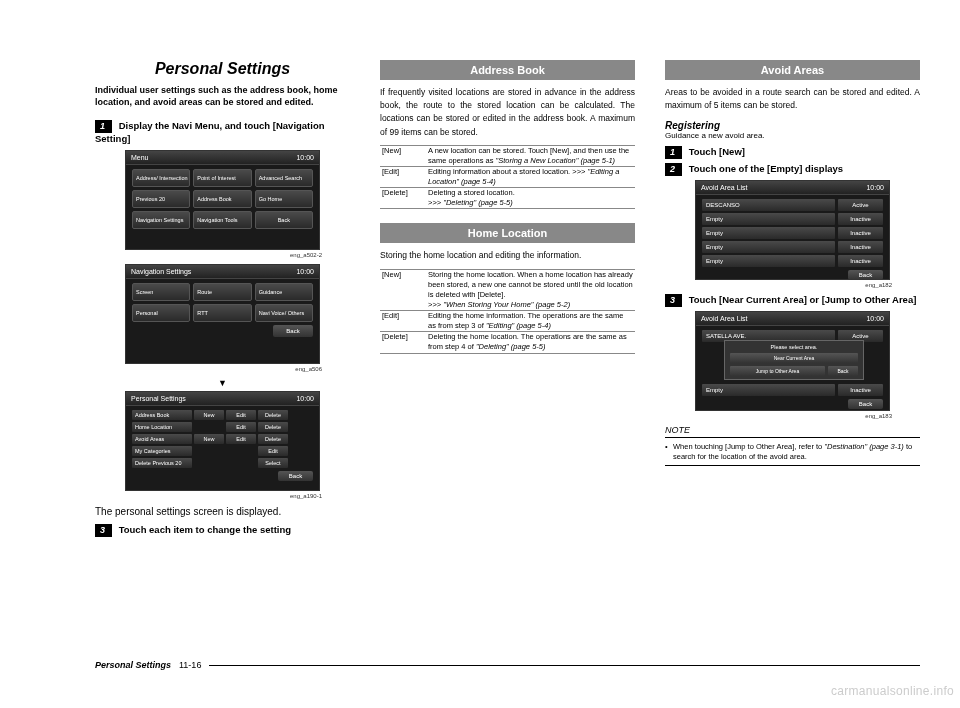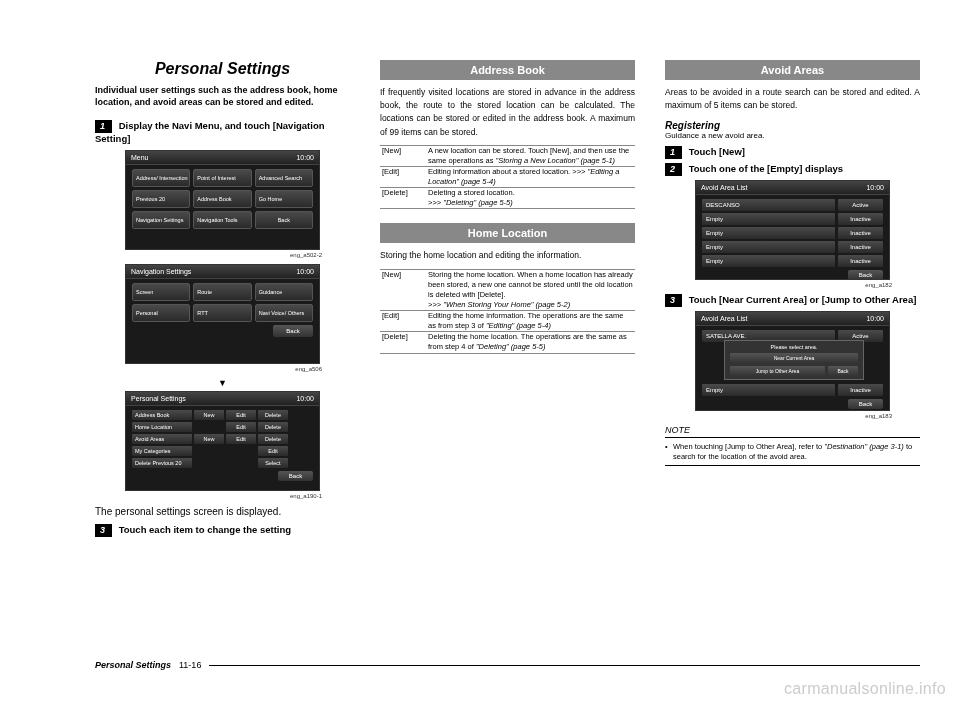--- a/index.html
+++ b/index.html
@@ -201,23 +201,23 @@
     bottom: 38px;
     display: flex;
     align-items: center;
     font-size: 9px;
   }
   .footer .pg-title { font-weight: bold; font-style: italic; }
   .footer .pg-num { margin-left: 8px; }
   .footer .rule { flex: 1; border-top: 1px solid #000; margin-left: 8px; }
   .watermark {
     position: absolute;
-    right: 14px;
+    right: 6px;
     bottom: 10px;
-    font-size: 16px;
+    font-size: 12px;
     color: #ccc;
     letter-spacing: 0.3px;
   }
   .ps-table { font-size: 5.5px; color: #fff; }
   .ps-row { display: grid; grid-template-columns: 60px 30px 30px 30px; gap: 2px; margin-bottom: 2px; }
   .ps-cell { background: linear-gradient(#4a4a4a,#2a2a2a); height: 10px; display: flex; align-items: center; padding: 0 3px; border-radius: 1px;}
   .ps-cell.c { justify-content: center; }
   .dialog {
     position: absolute; left: 28px; top: 28px;
     background: #333; border: 1px solid #666;

